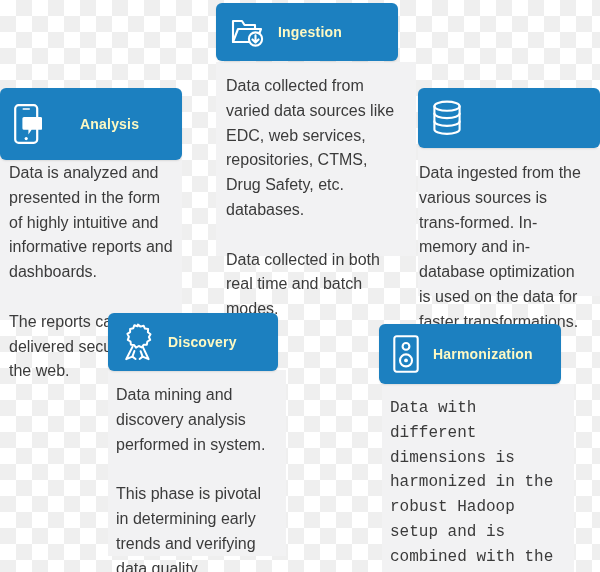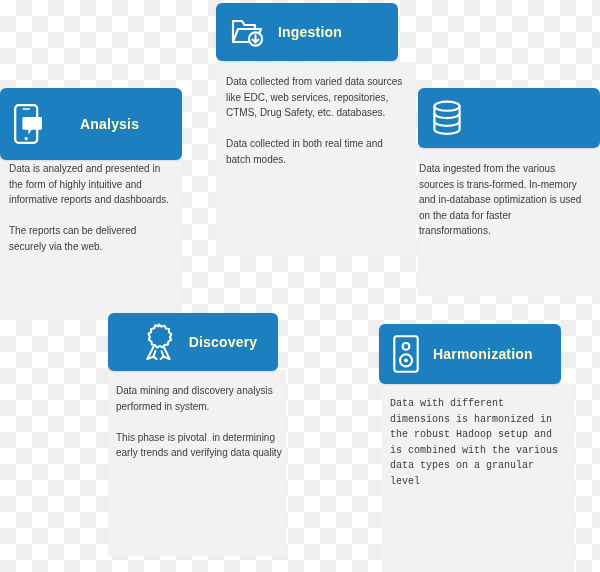--- a/index.html
+++ b/index.html
@@ -29,21 +29,21 @@
 
   
   .panel {
     position: absolute;
     background: #f2f2f3;
     box-sizing: border-box;
   }
   .panel-text {
     position: absolute;
     color: #3b3b3b;
-    font-size: 10px;
+    font-size: 16px;
     line-height: 1.55;
     white-space: pre-wrap;
     font-family: "Liberation Sans", sans-serif;
   }
 
   
   .chip {
     position: absolute;
     background: #1c80c0;
     border-radius: 6px;
@@ -81,21 +81,21 @@
   #chip-analysis  { left: 0px;  top: 88px;  width: 182px; height: 72px; gap: 24px; }
 
   
   #panel-transformation { left: 418px; top: 148px; width: 182px; height: 148px; }
   #text-transformation  { left: 408px; top: 161px; width: 165px; margin-left: 11px; }
   #chip-transformation  { left: 418px; top: 88px;  width: 182px; height: 60px; }
 
   
   #panel-discovery { left: 108px; top: 370px; width: 178px; height: 186px; }
   #text-discovery  { left: 116px; top: 383px; width: 166px; }
-  #chip-discovery  { left: 108px; top: 313px; width: 170px; height: 58px; justify-content: center; }
+  #chip-discovery  { left: 108px; top: 313px; width: 170px; height: 58px; }
 
   
   #panel-harmonization { left: 382px; top: 384px; width: 192px; height: 188px; }
   #text-harmonization  { left: 390px; top: 396px; width: 178px; font-family: Liberation Mono, monospace; }
   #chip-harmonization  { left: 379px; top: 324px; width: 182px; height: 60px; }
 </style>
 </head>
 <body>
 
 <div class="canvas">

